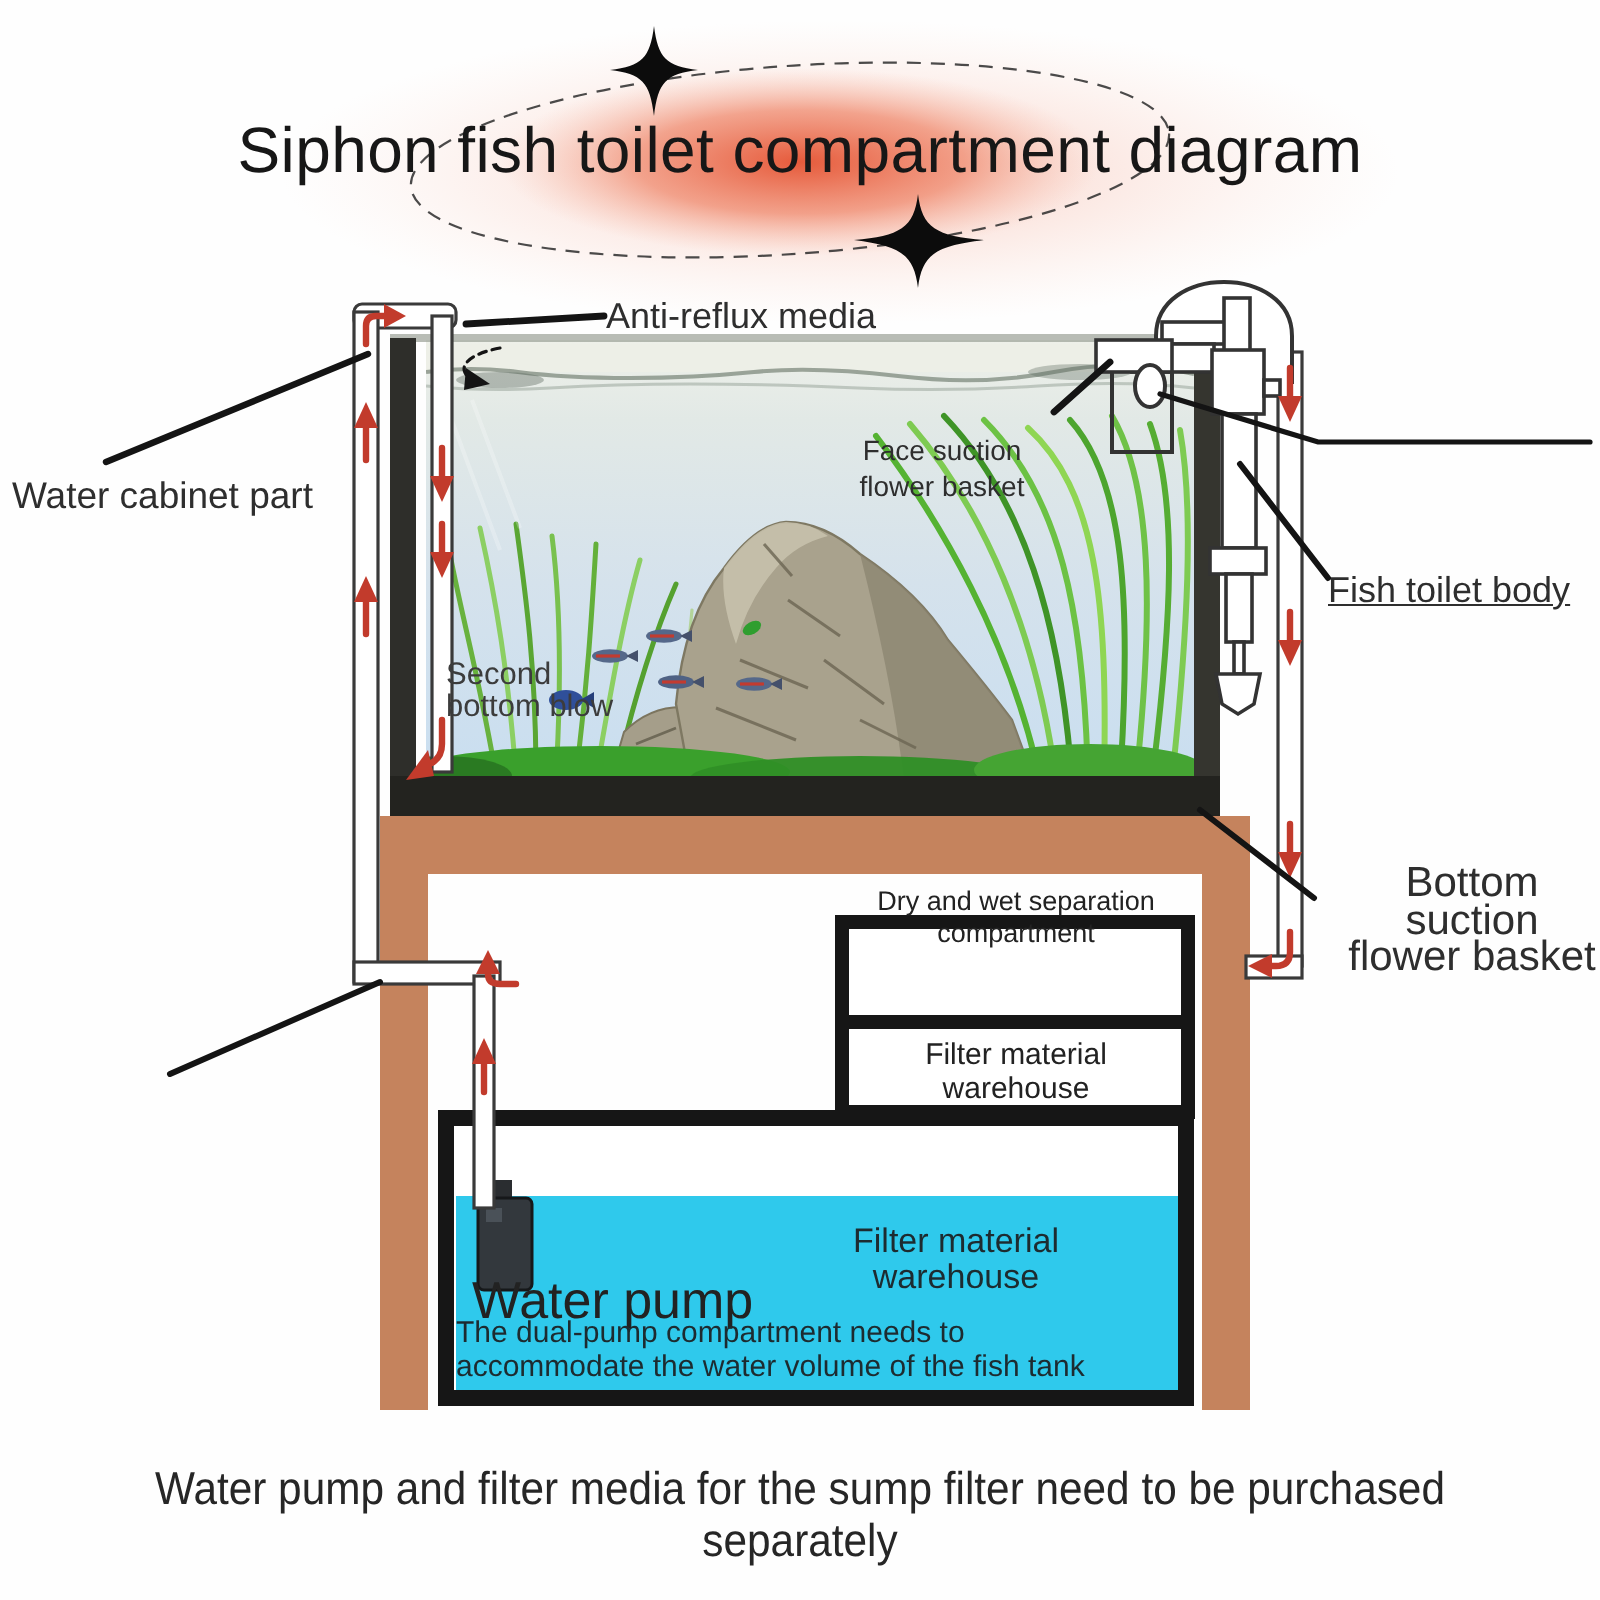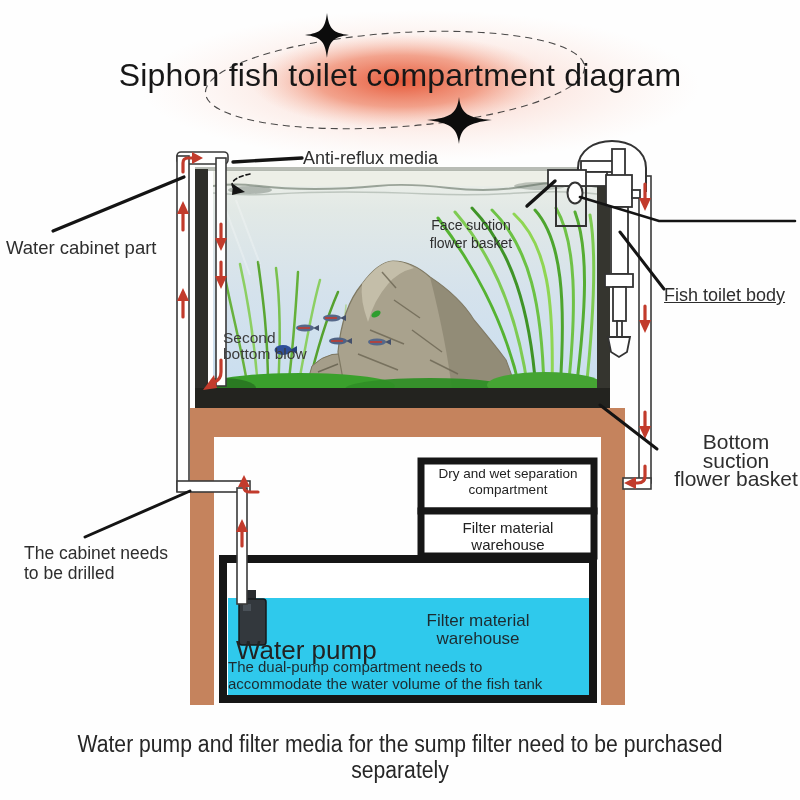--- a/index.html
+++ b/index.html
@@ -10,21 +10,21 @@
   .title{left:0;right:0;top:57px;text-align:center;font-size:32px;font-weight:500;color:#171717;
          letter-spacing:.2px;z-index:3;position:absolute;}
   .lbl-anti{left:303px;top:148px;font-size:18px;}
   .lbl-supply{left:6px;top:237px;font-size:18.5px;}
   .lbl-face{left:406px;top:185px;width:130px;text-align:center;font-size:14px;line-height:17.5px;margin-top:32px;}
   .lbl-incoming{left:600px;top:200px;width:196px;text-align:right;font-size:17.5px;line-height:19.5px;}
   .lbl-body{left:664px;top:285px;font-size:18px;text-decoration:underline;}
   .lbl-second{left:223px;top:330px;width:104px;text-align:left;font-size:15.5px;line-height:16px;color:#3c3c3c;}
   .lbl-bottomsuction{left:653px;top:433px;width:134px;text-align:center;font-size:21px;line-height:18.5px;padding-left:16px;}
   .lbl-drill{left:24px;top:543px;font-size:17.5px;line-height:20px;}
-  .lbl-drywet{left:429px;top:466px;width:158px;text-align:center;font-size:13.5px;line-height:15.5px;color:#222;}
+  .lbl-drywet{left:429px;top:443px;width:158px;text-align:center;font-size:13.5px;line-height:15.5px;color:#222;}
   .lbl-filterup{left:429px;top:520px;width:158px;text-align:center;font-size:15px;line-height:16.5px;color:#222;}
   .lbl-filtersump{left:398px;top:612px;width:160px;text-align:center;font-size:17px;line-height:18px;color:#1d2b30;}
   .lbl-pump{left:236px;top:635px;font-size:26px;color:#222;}
   .lbl-note{left:228px;top:658px;width:368px;text-align:left;font-size:15px;line-height:17px;color:#1d2b30;}
   .footer{left:0;right:0;top:731px;text-align:center;font-size:23px;line-height:26px;color:#262626;
           transform:scaleX(.92);}
 </style>
 </head>
 <body>
 
@@ -240,22 +240,20 @@
 <div class="title">Siphon fish toilet compartment diagram</div>
 <div class="txt lbl-anti">Anti-reflux media</div>
 <div class="txt lbl-supply">Water cabinet part</div>
 <div class="txt lbl-face">Face suction
 flower basket</div>
 <div class="txt lbl-body">Fish toilet body</div>
 <div class="txt lbl-second">Second
 bottom blow</div>
 <div class="txt lbl-bottomsuction">Bottom suction
 flower basket</div>
-<div class="txt lbl-drill">The cabinet needs
-to be drilled</div>
 <div class="txt lbl-drywet">Dry and wet separation
 compartment</div>
 <div class="txt lbl-filterup">Filter material
 warehouse</div>
 <div class="txt lbl-filtersump">Filter material
 warehouse</div>
 <div class="txt lbl-pump">Water pump</div>
 <div class="txt lbl-note">The dual-pump compartment needs to
 accommodate the water volume of the fish tank</div>
 <div class="txt footer">Water pump and filter media for the sump filter need to be purchased

